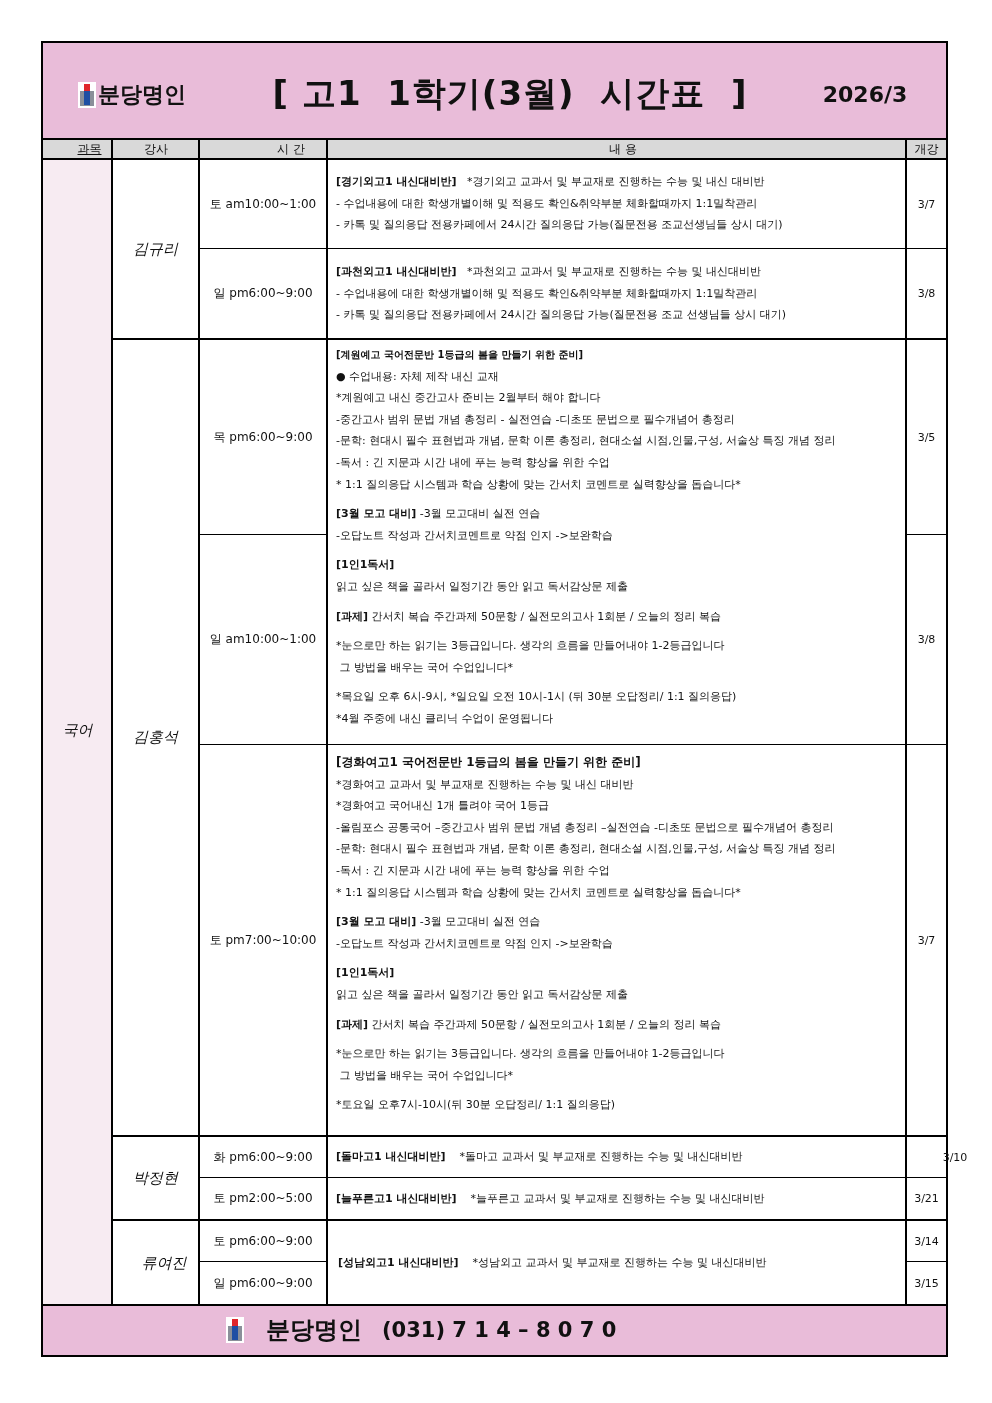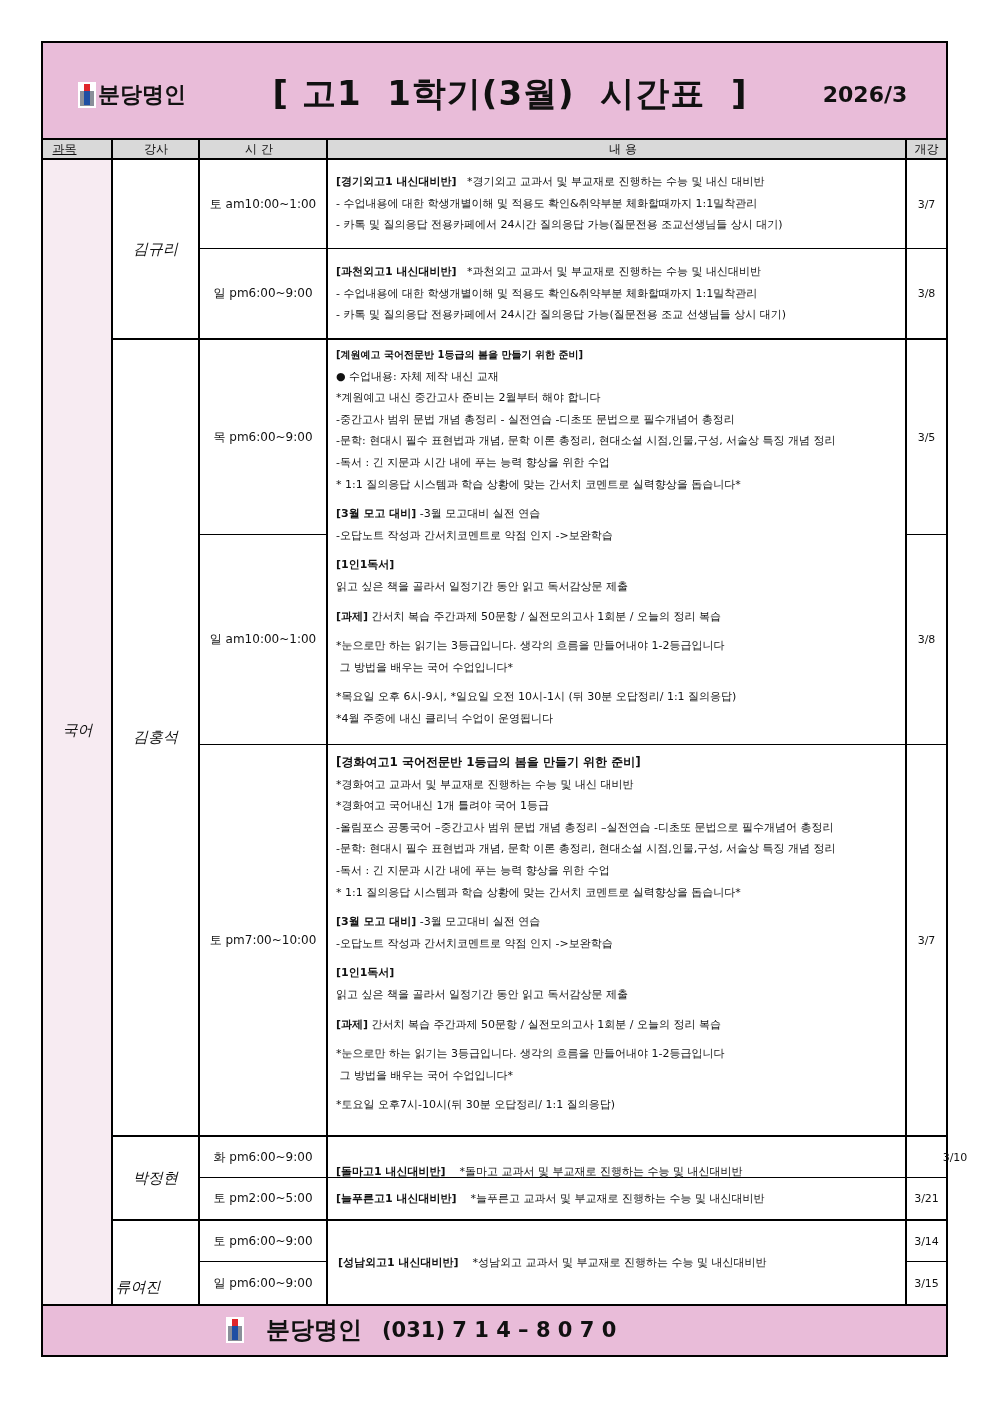--- a/index.html
+++ b/index.html
@@ -38,23 +38,23 @@
       <span class="gray"></span>
       <span class="red"></span>
       <span class="blue"></span>
     </span>
   <span class="brand">분당명인</span>
 </div>
 <div class="abs center title" style="left:270px;top:70px;width:480px;height:48px;white-space:pre;">[ 고1  1학기(3월)  시간표  ]</div>
 <div class="abs center date" style="left:810px;top:76px;width:110px;height:36px;">2026/3</div>
 
 <div class="abs hdr-row" style="left:43px;top:140px;width:903px;height:19px;"></div>
-<div class="abs center colhead" style="left:30px;top:140px;width:69px;height:19px;text-decoration:underline;">과목</div>
+<div class="abs center colhead" style="left:55px;top:140px;width:69px;height:19px;text-decoration:underline;">과목</div>
 <div class="abs center colhead" style="left:113px;top:140px;width:86px;height:19px;">강사</div>
-<div class="abs center colhead" style="left:184px;top:140px;width:127px;height:19px;white-space:pre;padding-left:23px;">시 간</div>
+<div class="abs center colhead" style="left:216px;top:140px;width:127px;height:19px;white-space:pre;padding-left:23px;">시 간</div>
 <div class="abs center colhead" style="left:328px;top:140px;width:590px;height:19px;white-space:pre;">내 용</div>
 <div class="abs center colhead" style="left:907px;top:140px;width:39px;height:19px;">개강</div>
 
 <div class="abs subj-cell" style="left:43px;top:160px;width:69px;height:1145px;"></div>
 <div class="abs center teacher" style="left:43px;top:715px;width:69px;height:30px;">국어</div>
 
 <div class="hline" style="left:43px;top:138px;width:903px;"></div>
 <div class="hline" style="left:43px;top:158px;width:903px;"></div>
 <div class="hline" style="left:112px;top:338px;width:834px;"></div>
 <div class="hline" style="left:199px;top:248px;width:747px;height:1px;"></div>
@@ -142,32 +142,32 @@
   <div><span class="b">[과제]</span><span> 간서치 복습 주간과제 50문항 / 실전모의고사 1회분 / 오늘의 정리 복습</span></div>
   <div class="gap"></div>
   <div>*눈으로만 하는 읽기는 3등급입니다. 생각의 흐름을 만들어내야 1-2등급입니다</div>
   <div style="white-space:pre;"> 그 방법을 배우는 국어 수업입니다*</div>
   <div class="gap"></div>
   <div>*토요일 오후7시-10시(뒤 30분 오답정리/ 1:1 질의응답)</div>
 </div>
 
 <div class="abs center teacher" style="left:113px;top:1163px;width:85px;height:30px;">박정현</div>
 <div class="abs center time" style="left:200px;top:1137px;width:126px;height:40px;">화 pm6:00~9:00</div>
-<div class="abs content" style="left:328px;top:1146px;width:577px;margin-top:15px;">
+<div class="abs content" style="left:328px;top:1146px;width:577px;">
   <div><span class="b">[돌마고1 내신대비반]</span>&nbsp;&nbsp;&nbsp;&nbsp;<span>*돌마고 교과서 및 부교재로 진행하는 수능 및 내신대비반</span></div>
 </div>
 <div class="abs center start" style="left:907px;top:1137px;width:39px;height:40px;padding-left:48px;">3/10</div>
 
 <div class="abs center time" style="left:200px;top:1178px;width:126px;height:41px;">토 pm2:00~5:00</div>
 <div class="abs content" style="left:328px;top:1188px;width:577px;">
   <div><span class="b">[늘푸른고1 내신대비반]</span>&nbsp;&nbsp;&nbsp;&nbsp;<span>*늘푸른고 교과서 및 부교재로 진행하는 수능 및 내신대비반</span></div>
 </div>
 <div class="abs center start" style="left:907px;top:1178px;width:39px;height:41px;">3/21</div>
 
-<div class="abs center teacher" style="left:104px;top:1248px;width:68px;height:30px;margin-top:24px;">류여진</div>
+<div class="abs center teacher" style="left:130px;top:1248px;width:68px;height:30px;">류여진</div>
 <div class="abs center time" style="left:200px;top:1221px;width:126px;height:40px;">토 pm6:00~9:00</div>
 <div class="abs center time" style="left:200px;top:1262px;width:126px;height:42px;">일 pm6:00~9:00</div>
 <div class="abs content" style="left:328px;top:1252px;width:577px;padding-left:10px;">
   <div><span class="b">[성남외고1 내신대비반]</span>&nbsp;&nbsp;&nbsp;&nbsp;<span>*성남외고 교과서 및 부교재로 진행하는 수능 및 내신대비반</span></div>
 </div>
 <div class="abs center start" style="left:907px;top:1221px;width:39px;height:40px;">3/14</div>
 <div class="abs center start" style="left:907px;top:1262px;width:39px;height:42px;">3/15</div>
 
 <div class="abs band" style="left:43px;top:1306px;width:903px;height:49px;"></div>
 <div class="abs" style="left:226px;top:1313px;height:34px;display:flex;align-items:center;gap:22px;">

